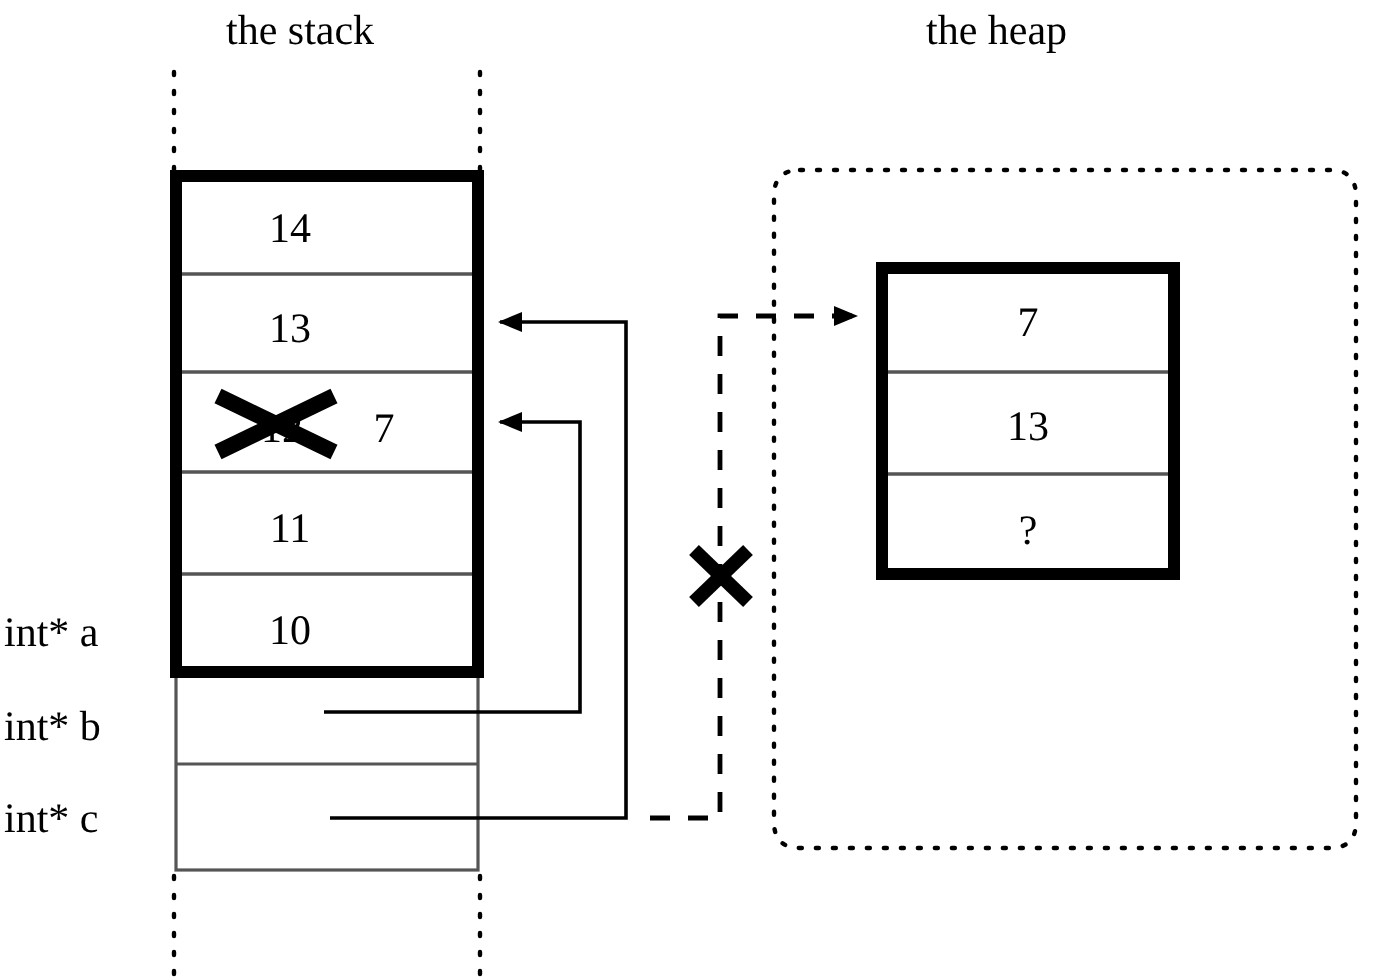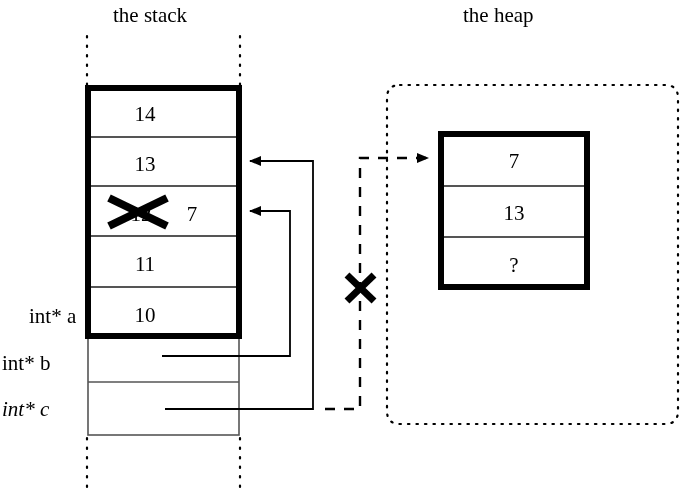--- a/index.html
+++ b/index.html
@@ -3,23 +3,23 @@
 <meta charset="utf-8">
 <style>
   html,body{margin:0;padding:0;background:#fff;}
   body{width:692px;height:489px;position:relative;overflow:hidden;
        font-family:"Liberation Serif","DejaVu Serif",serif;color:#000;}
   #diagram{position:absolute;left:0;top:0;width:692px;height:489px;}
   .ttl{position:absolute;font-size:21px;line-height:21px;white-space:nowrap;}
   #title-stack{left:113px;top:5px;}
   #title-heap{left:463px;top:5px;}
   .lbl{position:absolute;font-size:21px;line-height:21px;white-space:nowrap;}
-  #lbl-a{left:2px;top:306px;margin-left:27px;}
+  #lbl-a{left:2px;top:306px;}
   #lbl-b{left:2px;top:353px;font-family:Liberation Serif, serif;}
-  #lbl-c{left:2px;top:399px;font-style:italic;}
+  #lbl-c{left:2px;top:399px;}
   .svgtxt{font-family:"Liberation Serif","DejaVu Serif",serif;font-size:21px;}
 </style>
 </head>
 <body>
 
 <div id="diagram">
 
   <svg width="692" height="489" viewBox="0 0 692 489" style="position:absolute;left:0;top:0;">
 
     <defs>

